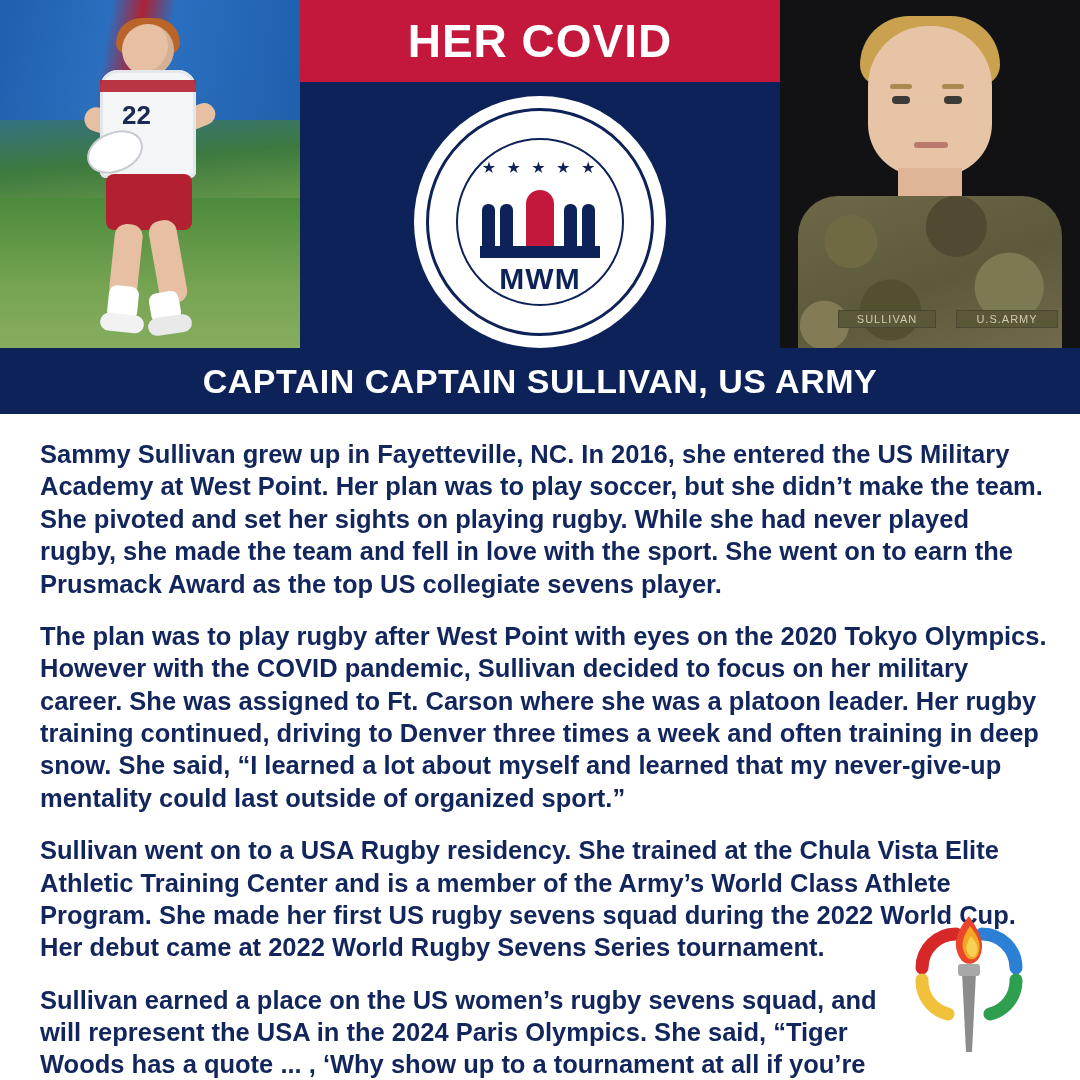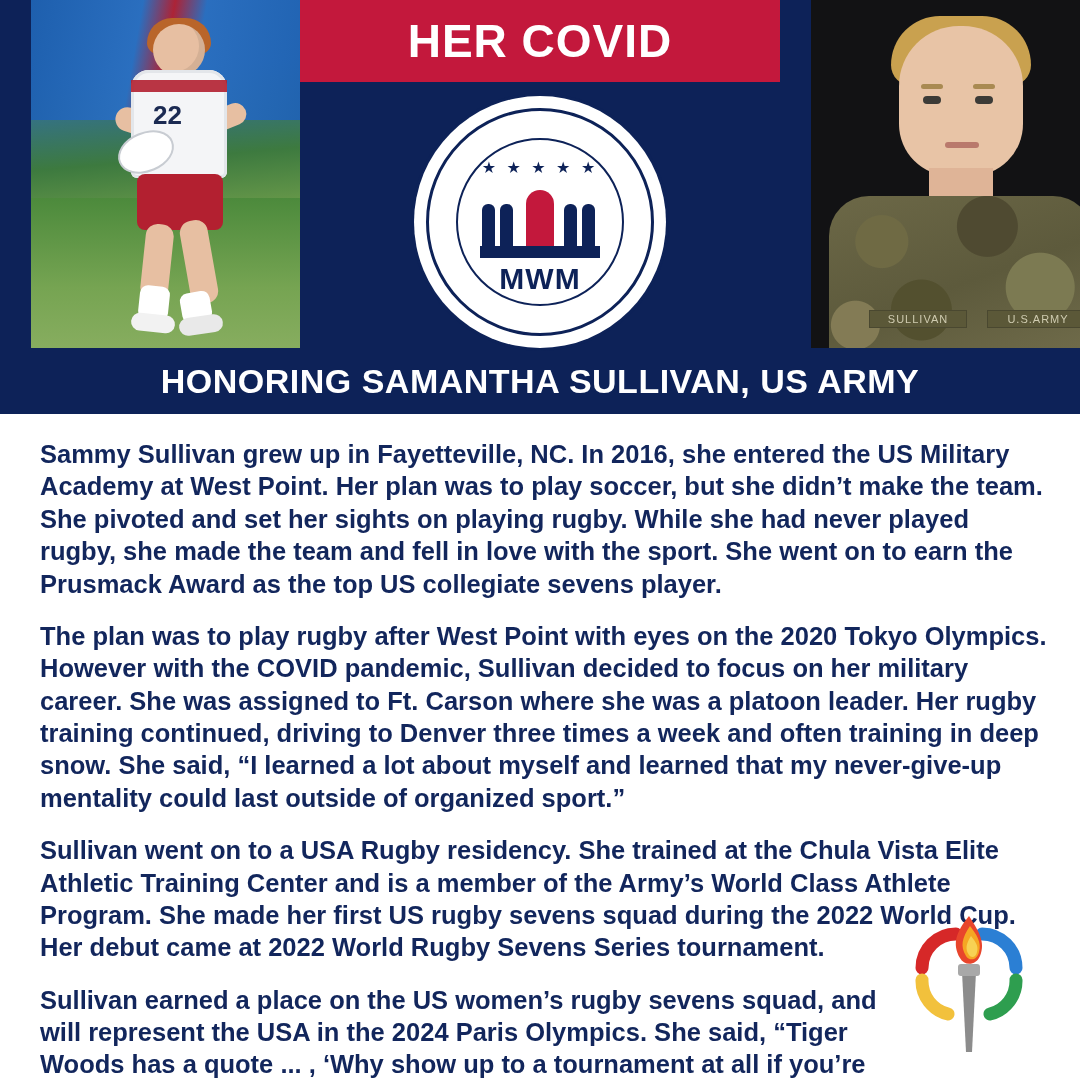--- a/index.html
+++ b/index.html
@@ -30,21 +30,20 @@
     background: #0d2258;
     display: flex;
     flex-direction: row;
     align-items: flex-start;
   }
   .photo {
     position: relative;
     width: 300px;
     height: 348px;
     overflow: hidden;
-    margin-left: 31px;
   }
   .photo-left {
     background: linear-gradient(175deg,#2d62a8 0%, #2f6cb2 22%, #3d7a3f 46%, #6a9a4a 62%, #80a85a 78%, #8fb066 100%);
   }
   
   .photo-left::before {
     content:"";
     position:absolute;
     left:0; top:0; width:300px; height:120px;
     background: linear-gradient(100deg,#1d5fae 0%,#2a6fc0 35%,#b32030 45%,#2a6fc0 55%,#1d5fae 100%);
@@ -387,21 +386,21 @@
       <div class="s-eyeR"></div>
       <div class="s-mouth"></div>
       <div class="s-neck"></div>
       <div class="s-uniform"></div>
       <div class="s-tape-l">SULLIVAN</div>
       <div class="s-tape-r">U.S.ARMY</div>
     </div>
   </div>
 
   <div class="name-bar">
-    <span>HONORING SAMANTHA SULLIVAN, US ARMY</span>
+    <span>CAPTAIN CAPTAIN SULLIVAN, US ARMY</span>
   </div>
 
   <div class="body-area">
     <p class="para">Sammy Sullivan grew up in Fayetteville, NC. In 2016, she entered the US Military Academy at West Point. Her plan was to play soccer, but she didn’t make the team. She pivoted and set her sights on playing rugby. While she had never played rugby, she made the team and fell in love with the sport. She went on to earn the Prusmack Award as the top US collegiate sevens player.</p>
     <p class="para">The plan was to play rugby after West Point with eyes on the 2020 Tokyo Olympics. However with the COVID pandemic, Sullivan decided to focus on her military career. She was assigned to Ft. Carson where she was a platoon leader. Her rugby training continued, driving to Denver three times a week and often training in deep snow. She said, “I learned a lot about myself and learned that my never-give-up mentality could last outside of organized sport.”</p>
     <p class="para">Sullivan went on to a USA Rugby residency. She trained at the Chula Vista Elite Athletic Training Center and is a member of the Army’s World Class Athlete Program. She made her first US rugby sevens squad during the 2022 World Cup. Her debut came at 2022 World Rugby Sevens Series tournament.</p>
     <p class="para last">Sullivan earned a place on the US women’s rugby sevens squad, and will represent the USA in the 2024 Paris Olympics. She said, “Tiger Woods has a quote ... , ‘Why show up to a tournament at all if you’re not going to win?’ That really resonates with me. If we perform at our best every game, then we are a gold-medal team.”</p>
 
     <svg class="torch" viewBox="0 0 180 160">
 

